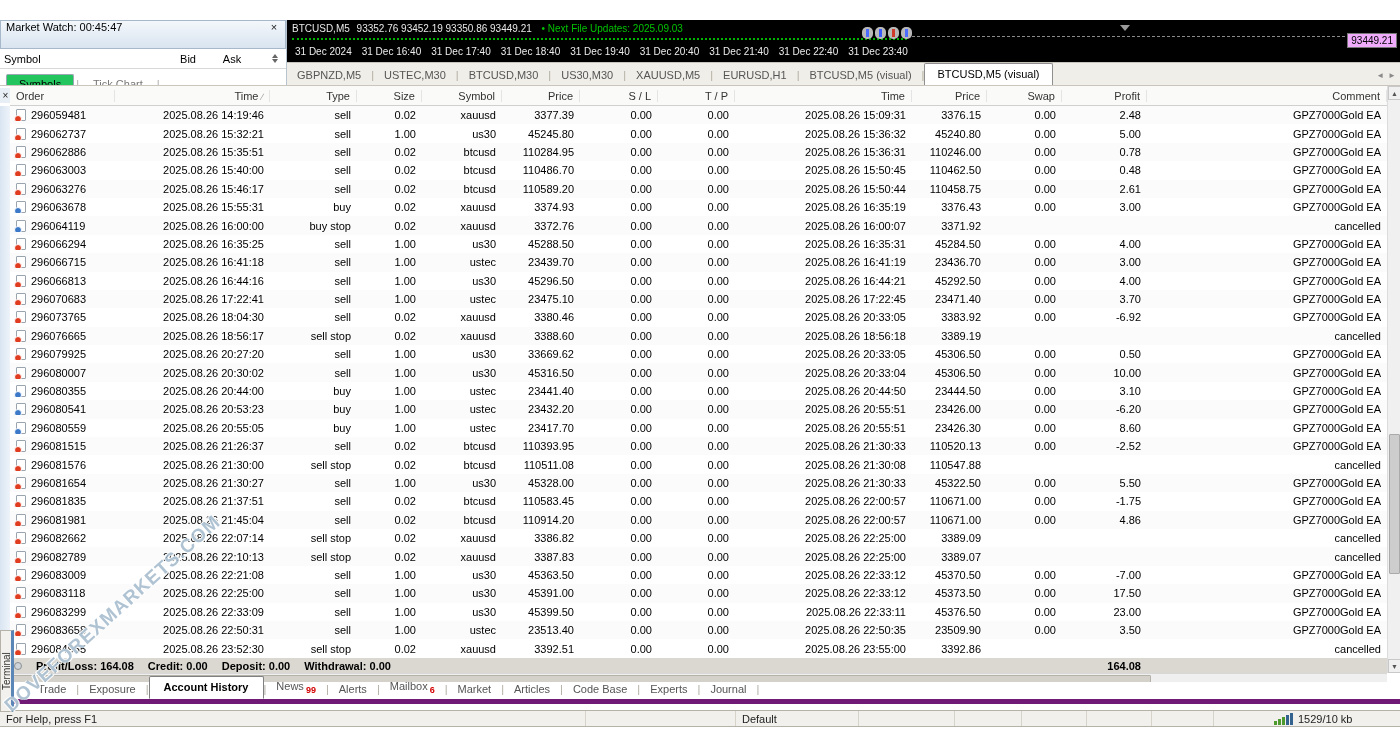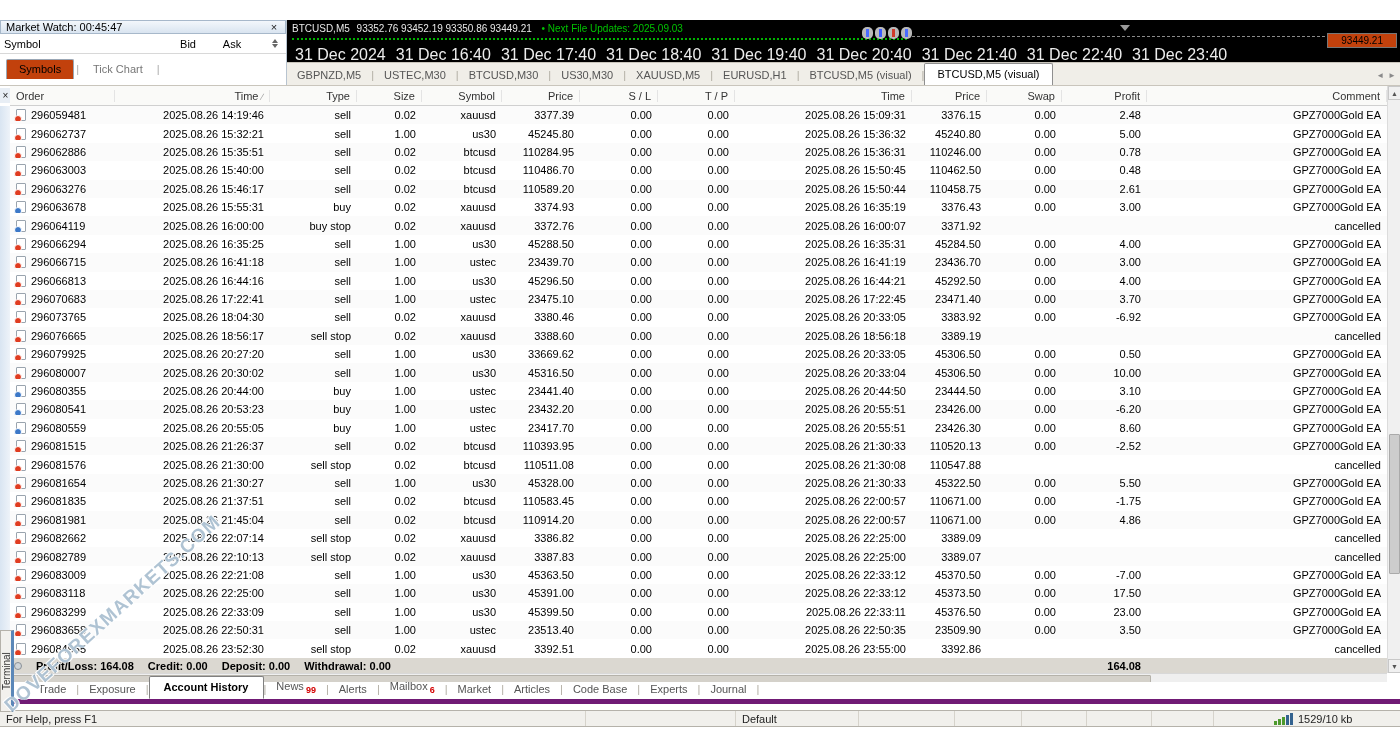--- a/index.html
+++ b/index.html
@@ -1,54 +1,54 @@
 <!DOCTYPE html>
 <html><head>
 <meta charset="utf-8">
 <style>
   * { margin:0; padding:0; box-sizing:border-box; }
   html,body { width:1400px; height:750px; background:#fff; font-family:"Liberation Sans", sans-serif; overflow:hidden; }
   .screen { position:relative; width:1400px; height:750px; background:#fff; font-size:11px; color:#000; }
 
   
   .mw { position:absolute; left:0; top:20px; width:287px; height:65px; border-right:1px solid #b8c4d0; background:#fff; }
-  .mw-title { height:14px; background:linear-gradient(#f3f7fb,#d9e4f0); border:1px solid #a7b8ca; display:flex; align-items:flex-end; padding:0 5px; font-size:11px; }
+  .mw-title { height:29px; background:linear-gradient(#f3f7fb,#d9e4f0); border:1px solid #a7b8ca; display:flex; align-items:flex-start; padding:0 5px; font-size:11px; }
   .mw-title .t { flex:1; }
   .mw-close { width:12px; text-align:center; cursor:default; font-size:11px; color:#222; }
   .mw-cols { height:20px; display:flex; align-items:center; padding:0 4px; border-bottom:1px solid #d8d8d8; }
   .mw-cols .sym { flex:1; }
   .mw-cols .bid { width:78px; text-align:right; }
   .mw-cols .ask { width:72px; text-align:center; }
   .mw-sort { width:14px; display:flex; flex-direction:column; align-items:center; gap:1px; }
   .mw-sort i { width:0; height:0; border-left:3px solid transparent; border-right:3px solid transparent; }
   .mw-sort .up { border-bottom:4px solid #666; }
   .mw-sort .dn { border-top:4px solid #666; }
   .mw-tabs { height:25px; display:flex; align-items:flex-end; padding-left:6px; }
   .mw-tab { padding:3px 12px 4px; font-size:11px; color:#777; }
-  .mw-tab.active { background:#c2410c; border:1px solid #9aa7b5; border-bottom:none; border-radius:2px 2px 0 0; color:#000; }
+  .mw-tab.active { background:#22c55e; border:1px solid #9aa7b5; border-bottom:none; border-radius:2px 2px 0 0; color:#000; }
   .mw-tab-sep { color:#aaa; padding:3px 2px 4px; }
 
   
   .chart { position:absolute; left:287px; top:20px; width:1113px; height:42px; background:#000; overflow:hidden; }
   .chart-info { position:absolute; left:5px; top:3px; white-space:nowrap; font-size:10px; }
   .chart-info .sym { color:#e8e8e8; }
   .chart-info .ohlc { color:#e8e8e8; margin-left:4px; }
   .chart-info .annot { color:#00c400; margin-left:7px; }
   .chart-dotline { position:absolute; left:5px; top:18px; width:615px; border-top:2px dotted #00b400; }
   .chart-dashline { position:absolute; left:620px; top:16px; width:438px; border-top:1px dashed #8a8a8a; }
   .candles { position:absolute; left:575px; top:7px; display:flex; gap:2px; align-items:flex-end; }
   .candles .blob { width:11px; height:12px; background:#b9b9b9; border-radius:5px; position:relative; }
   .candles .blob i { position:absolute; left:4px; top:2px; width:3px; height:8px; }
   .candles .b1 i { background:#4a6cff; }
   .candles .b2 i { background:#3b5bff; }
   .candles .b3 i { background:#d03a2a; }
   .candles .b4 i { background:#4a6cff; }
   .chart-marker { position:absolute; left:833px; top:5px; width:0; height:0; border-left:5px solid transparent; border-right:5px solid transparent; border-top:6px solid #9a9a9a; }
-  .price-box { position:absolute; right:3px; top:13px; background:#c2410c; color:#000; font-size:10px; padding:0 13px; line-height:13px; border:1px solid #777; }
-  .chart-timeline { position:absolute; left:8px; top:26px; display:flex; gap:10px; font-size:16px; color:#ececec; white-space:nowrap; }
+  .price-box { position:absolute; right:3px; top:13px; background:#f0abfc; color:#000; font-size:10px; padding:0 3px; line-height:13px; border:1px solid #777; }
+  .chart-timeline { position:absolute; left:8px; top:26px; display:flex; gap:10px; font-size:10px; color:#ececec; white-space:nowrap; }
 
   
   .chart-tabbar { position:absolute; left:287px; top:62px; width:1113px; height:23px; background:#f0eee8; border-top:1px solid #c9c5bc; display:flex; align-items:flex-end; padding-left:0; }
   .ct-tab { padding:3px 10px 4px; color:#555; font-size:11px; white-space:nowrap; }
   .ct-tab.active { background:#fff; border:1px solid #8f8f8f; border-bottom:none; border-radius:2px 2px 0 0; color:#000; padding:4px 12px 5px; }
   .ct-sep { color:#b0aca2; padding:3px 0 4px; }
   .ct-nav { position:absolute; right:4px; bottom:5px; display:flex; gap:4px; color:#8a8a8a; font-size:8px; }
 
   
   .grid { position:absolute; left:0; top:85px; width:1400px; height:597px; background:#fff; border-top:1px solid #c9c5bc; }

